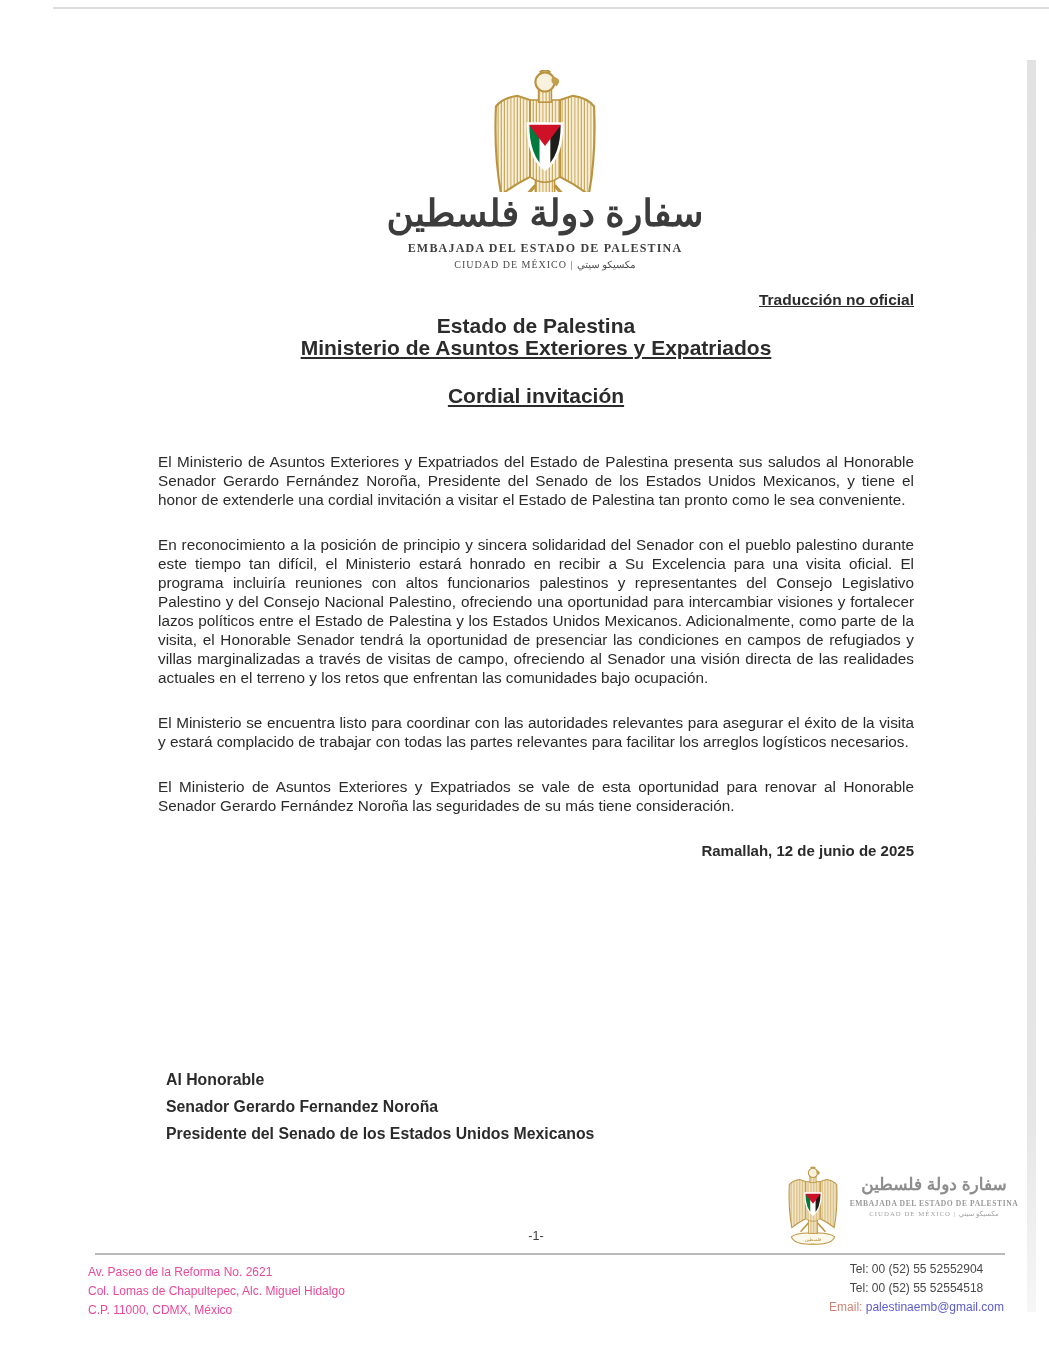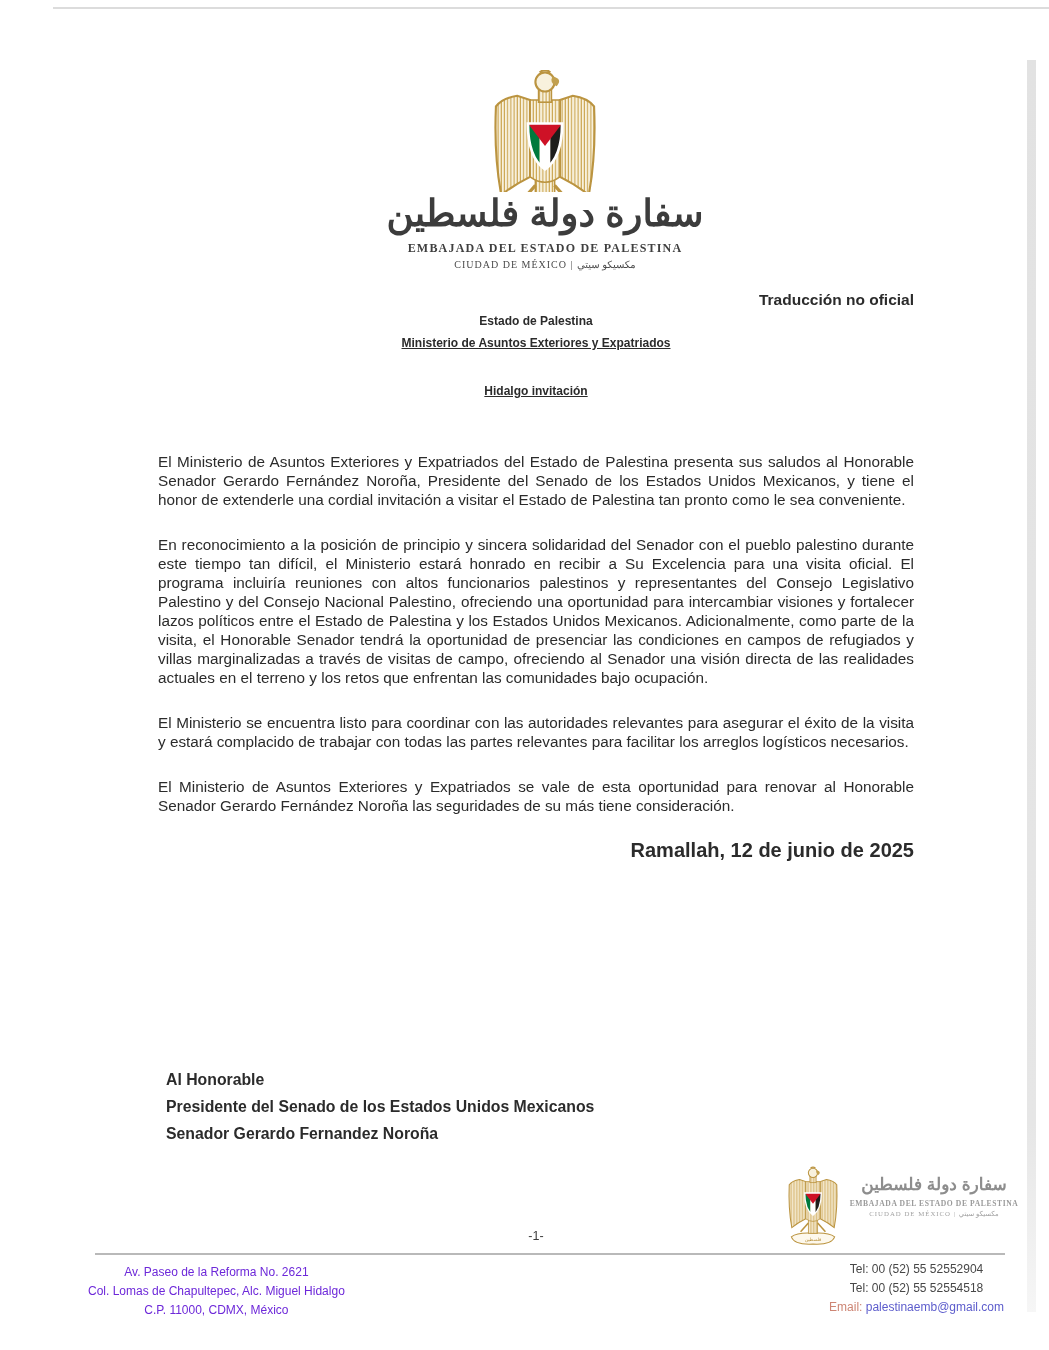--- a/index.html
+++ b/index.html
@@ -18,51 +18,51 @@
               text-align:center; width:420px; }
   .seal-top .eagle { display:block; margin:0 auto; }
   .arabic-calligraphy { font-size:37px; font-weight:bold; color:#3c3c3c; line-height:1.1;
                         margin-top:2px; letter-spacing:1px; }
   .embassy-line { font-family:"Liberation Serif", serif; font-weight:bold; font-size:12px;
                   letter-spacing:1.2px; color:#3f3f3f; margin-top:6px; }
   .city-line { font-family:"Liberation Serif", serif; font-size:10px; letter-spacing:1px;
                color:#4a4a4a; margin-top:3px; }
 
   .translation-note { position:absolute; top:291px; right:135px; font-weight:bold;
-                      font-size:15.5px; }
+                      font-size:15.5px; text-decoration:underline; }
 
   .heading { position:absolute; left:158px; width:756px; text-align:center;
-             font-weight:bold; font-size:12px; }
+             font-weight:bold; font-size:21px; }
   .h-state    { top:314px; }
   .h-ministry { top:336px; text-decoration:underline; }
   .h-subject  { top:384px; text-decoration:underline; }
 
   .letter-body { position:absolute; left:158px; width:756px; top:452px;
                  font-size:15.3px; line-height:19px; text-align:justify; }
   .letter-body p { margin-bottom:26px; }
-  .dateline { text-align:right; font-weight:bold; font-size:20px; margin-top:4px; }
+  .dateline { text-align:right; font-weight:bold; font-size:15px; margin-top:4px; }
 
   .addressee { position:absolute; left:158px; top:1066px; font-weight:bold;
                font-size:15.8px; line-height:27px;margin-left:8px; }
 
   
   .seal-bottom { position:absolute; left:782px; top:1166px; width:238px;
                  display:flex; align-items:flex-start; }
   .seal-bottom .eagle { flex:0 0 auto; }
   .seal-bottom-text { margin-left:5px; margin-top:10px; text-align:center; width:170px; }
   .seal-bottom-text .arabic-calligraphy { font-size:17px; color:#8d8d8d; letter-spacing:0; margin-top:0; }
   .seal-bottom-text .embassy-line { font-size:7.6px; letter-spacing:0.6px; color:#9a9a9a; margin-top:4px; }
   .seal-bottom-text .city-line { font-size:6.8px; color:#a3a3a3; margin-top:2px; }
 
   .page-number { position:absolute; left:158px; width:756px; top:1229px; text-align:center;
                  font-size:12.5px; color:#3c3c3c; }
 
   .footer-rule { position:absolute; left:95px; top:1253px; width:910px; height:2px; background:#b9b9b9; }
 
-  .footer-left { position:absolute; left:88px; top:1263px; font-size:12px; line-height:19px; color:#6d28d9;text-align:center; }
+  .footer-left { position:absolute; left:88px; top:1263px; font-size:12px; line-height:19px; color:#ec4899; }
   .footer-right { position:absolute; right:45px; top:1260px; font-size:12px; line-height:19px;
                   color:#474747; text-align:center; }
   .email-label { color:#cd8574; }
   .email-link  { color:#5c5ccc; text-decoration:none; }
 
   svg text { font-family:"DejaVu Sans", sans-serif; }
 </style>
 </head>
 <body>
 
@@ -116,34 +116,34 @@
     </svg>
     <div class="arabic-calligraphy">سفارة دولة فلسطين</div>
     <div class="embassy-line">EMBAJADA DEL ESTADO DE PALESTINA</div>
     <div class="city-line">CIUDAD DE MÉXICO | مكسيكو سيتي</div>
   </div>
 
   <div class="translation-note">Traducción no oficial</div>
 
   <div class="heading h-state">Estado de Palestina</div>
   <div class="heading h-ministry">Ministerio de Asuntos Exteriores y Expatriados</div>
-  <div class="heading h-subject">Hidalgo invitación</div>
+  <div class="heading h-subject">Cordial invitación</div>
 
   <div class="letter-body">
     <p>El Ministerio de Asuntos Exteriores y Expatriados del Estado de Palestina presenta sus saludos al Honorable Senador Gerardo Fernández Noroña, Presidente del Senado de los Estados Unidos Mexicanos, y tiene el honor de extenderle una cordial invitación a visitar el Estado de Palestina tan pronto como le sea conveniente.</p>
     <p>En reconocimiento a la posición de principio y sincera solidaridad del Senador con el pueblo palestino durante este tiempo tan difícil, el Ministerio estará honrado en recibir a Su Excelencia para una visita oficial. El programa incluiría reuniones con altos funcionarios palestinos y representantes del Consejo Legislativo Palestino y del Consejo Nacional Palestino, ofreciendo una oportunidad para intercambiar visiones y fortalecer lazos políticos entre el Estado de Palestina y los Estados Unidos Mexicanos. Adicionalmente, como parte de la visita, el Honorable Senador tendrá la oportunidad de presenciar las condiciones en campos de refugiados y villas marginalizadas a través de visitas de campo, ofreciendo al Senador una visión directa de las realidades actuales en el terreno y los retos que enfrentan las comunidades bajo ocupación.</p>
     <p>El Ministerio se encuentra listo para coordinar con las autoridades relevantes para asegurar el éxito de la visita y estará complacido de trabajar con todas las partes relevantes para facilitar los arreglos logísticos necesarios.</p>
     <p>El Ministerio de Asuntos Exteriores y Expatriados se vale de esta oportunidad para renovar al Honorable Senador Gerardo Fernández Noroña las seguridades de su más tiene consideración.</p>
     <div class="dateline">Ramallah, 12 de junio de 2025</div>
   </div>
 
   <div class="addressee">
     <div>Al Honorable</div>
+    <div>Senador Gerardo Fernandez Noroña</div>
     <div>Presidente del Senado de los Estados Unidos Mexicanos</div>
-    <div>Senador Gerardo Fernandez Noroña</div>
   </div>
 
   <div class="seal-bottom">
     <svg class="eagle" width="62" height="86" viewBox="0 0 120 166">
       <use href="#eagle-emblem" width="120" height="170"></use>
     </svg>
     <div class="seal-bottom-text">
       <div class="arabic-calligraphy">سفارة دولة فلسطين</div>
       <div class="embassy-line">EMBAJADA DEL ESTADO DE PALESTINA</div>
       <div class="city-line">CIUDAD DE MÉXICO | مكسيكو سيتي</div>

